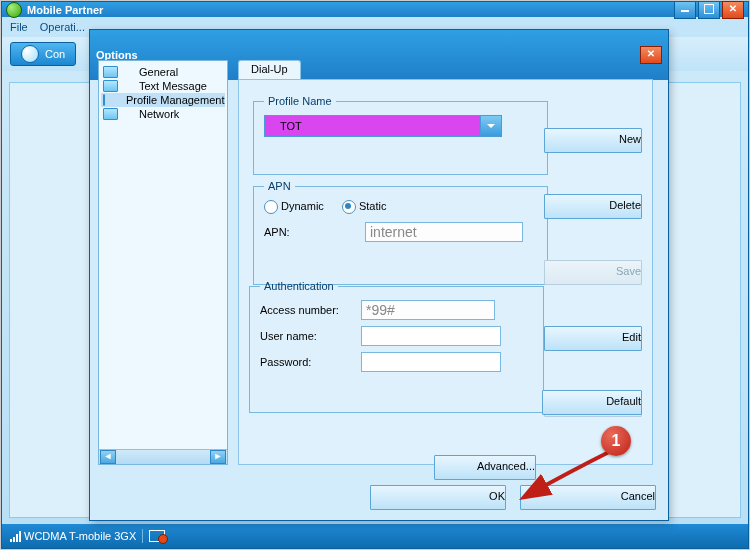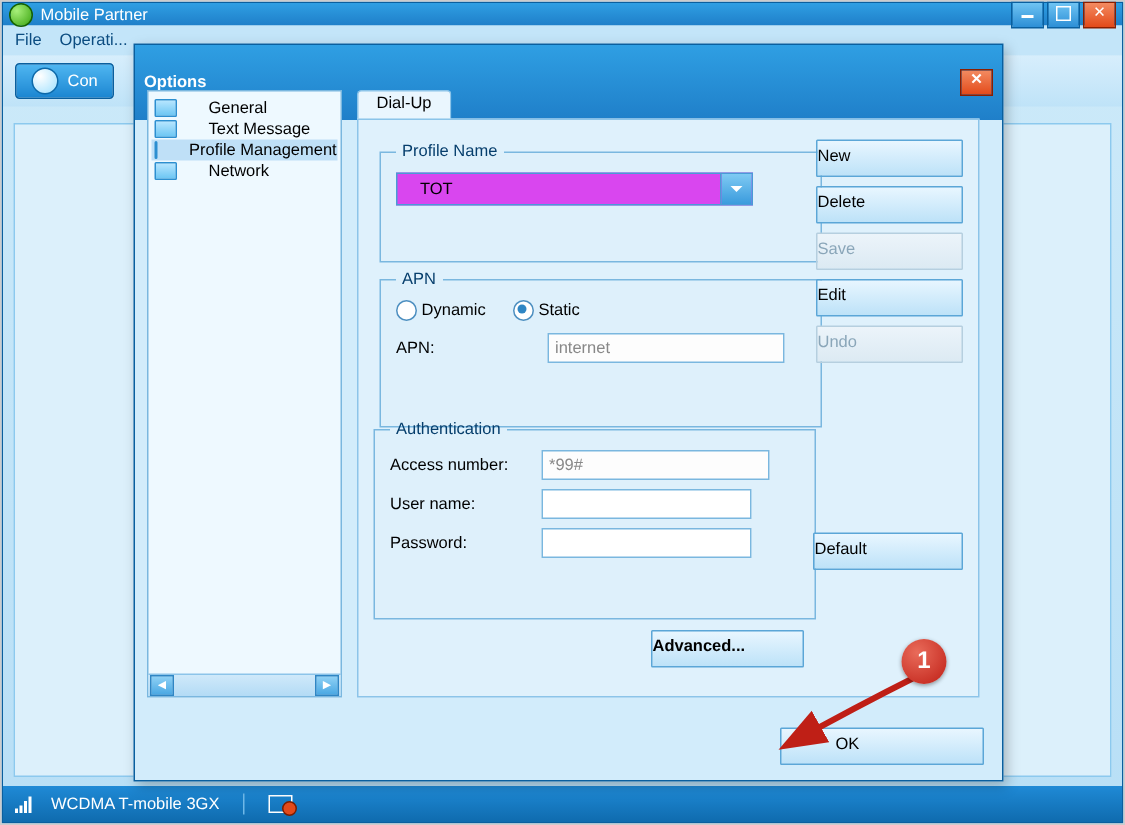--- a/index.html
+++ b/index.html
@@ -1,33 +1,33 @@
 <!DOCTYPE html>
 <html><head>
 <meta charset="utf-8">
 <style>
 html,body{margin:0;padding:0;font-family:Tahoma,Arial,sans-serif;font-size:11px;color:#000;background:#fff;}
 .screen{width:750px;height:550px;position:relative;overflow:hidden;border:1px solid #ccc;box-sizing:border-box;}
 
 
 .main-window{position:absolute;left:0;top:0;width:748px;height:548px;background:linear-gradient(#cdeaf9,#b8dff6);border:1px solid #0a5f9e;box-sizing:border-box;}
-.main-titlebar{height:15px;background:linear-gradient(#2f9fe3,#1f7fc9);display:flex;align-items:center;color:#fff;font-weight:normal;padding:0 4px;gap:5px;}
+.main-titlebar{height:15px;background:linear-gradient(#2f9fe3,#1f7fc9);display:flex;align-items:center;color:#fff;font-weight:bold;padding:0 4px;gap:5px;}
 .main-titlebar .app-icon{width:14px;height:14px;border-radius:50%;background:radial-gradient(circle at 30% 30%,#a7f07a,#3aa30f);border:1px solid #156100;}
 .main-titlebar .title-text{flex:1;}
 .wbtns{display:flex;gap:2px;}
 .wbtn{width:20px;height:16px;border:1px solid #0a5f9e;background:linear-gradient(#6fc4f3,#2d8fd6);color:#fff;font-size:10px;line-height:14px;text-align:center;}
 .wbtn.close{background:linear-gradient(#f38b61,#e34a1a);border-color:#8b1e00;}
 .min-glyph{display:inline-block;width:8px;height:2px;background:#fff;margin-top:8px;}
 .max-glyph{display:inline-block;width:8px;height:8px;border:1px solid #fff;margin-top:2px;}
 .main-menubar{height:20px;background:#c3e5f9;display:flex;align-items:center;gap:12px;padding:0 8px;color:#0b4c80;}
 .main-toolbar{height:34px;background:linear-gradient(#d7eefc,#bfe3f8);display:flex;align-items:center;padding:0 8px;}
 .connect-btn{display:flex;align-items:center;gap:6px;background:linear-gradient(#4fb6f1,#1c86d1);border:1px solid #0a5f9e;border-radius:3px;color:#fff;padding:4px 10px;height:24px;box-sizing:border-box;}
 .connect-icon{width:16px;height:16px;border-radius:50%;background:radial-gradient(circle at 30% 30%,#fff,#9fe0ff);border:1px solid #0d69a9;}
 .main-body{position:absolute;left:7px;right:7px;top:80px;bottom:30px;background:#dcf0fb;border:1px solid #8cc9ee;}
-.statusbar{position:absolute;left:0;right:0;bottom:0;height:24px;background:linear-gradient(#1f8ad6,#0f6bae);color:#fff;display:flex;align-items:center;padding:0 8px;gap:10px;}
+.statusbar{position:absolute;left:0;right:0;bottom:0;height:24px;background:linear-gradient(#1f8ad6,#0f6bae);color:#fff;display:flex;align-items:center;padding:0 8px;}
 .signal-icon{display:inline-block;width:14px;height:12px;position:relative;}
 .signal-icon i{position:absolute;bottom:0;width:2px;background:#fff;}
 .signal-icon i:nth-child(1){left:0;height:3px;}
 .signal-icon i:nth-child(2){left:3px;height:5px;}
 .signal-icon i:nth-child(3){left:6px;height:8px;}
 .signal-icon i:nth-child(4){left:9px;height:11px;}
 .status-sep{width:1px;height:14px;background:#6fb8e8;margin:0 6px;}
 .net-icon{width:14px;height:10px;border:1px solid #fff;position:relative;}
 .net-icon::after{content:"";position:absolute;right:-4px;bottom:-3px;width:8px;height:8px;border-radius:50%;background:#e34a1a;border:1px solid #7a1d00;font-size:7px;color:#fff;}
 
@@ -44,34 +44,34 @@
 .hscroll .arrow{width:14px;height:12px;background:linear-gradient(#8fd1f5,#4aa8e3);border:1px solid #2f86c4;color:#fff;font-size:9px;text-align:center;line-height:10px;}
 .tabstrip{position:absolute;left:140px;top:0;width:280px;height:20px;}
 .tab{display:inline-block;height:18px;padding:2px 12px 0;border:1px solid #8cc4e9;border-bottom:none;background:#dff1fc;border-radius:3px 3px 0 0;}
 .tab.active{background:#eaf6fe;}
 .tab-page{position:absolute;left:140px;top:19px;width:415px;height:386px;border:1px solid #8cc4e9;background:#dff1fc;box-sizing:border-box;}
 fieldset.group{position:absolute;border:1px solid #7ab7df;background:#def0fb;padding:8px 10px 10px;}
 fieldset.group legend{color:#063e6c;padding:0 4px;}
 .group.profile{left:12px;top:15px;width:273px;height:60px;}
 .group.apn{left:12px;top:100px;width:273px;height:85px;}
 .group.auth{left:8px;top:200px;width:273px;height:113px;}
-.text-input{height:20px;border:1px solid #7ab7df;background:#fff;padding:0 4px;box-sizing:border-box;font-family:inherit;font-size:11px;}
+.text-input{height:20px;border:1px solid #7ab7df;background:#fff;padding:0 4px;box-sizing:border-box;font-family:inherit;font-size:14px;}
 .text-input.disabled{color:#888;background:#fdfdfd;}
 .combo{position:relative;width:238px;height:22px;border:1px solid #4a9bd6;background:#d946ef;display:flex;align-items:center;padding-left:15px;box-sizing:border-box;}
 .combo-arrow{position:absolute;right:0;top:0;width:20px;height:20px;background:linear-gradient(#7fcaf3,#3a9bdd);border-left:1px solid #4a9bd6;display:flex;align-items:center;justify-content:center;}
 .combo-arrow::after{content:"";border:4px solid transparent;border-top-color:#fff;margin-top:3px;}
 .radio-row{display:flex;gap:18px;margin-bottom:8px;}
 .radio{width:12px;height:12px;border:1px solid #4d8fc0;border-radius:50%;display:inline-block;vertical-align:middle;background:#fff;position:relative;}
 .radio.checked::after{content:"";position:absolute;left:2px;top:2px;width:6px;height:6px;border-radius:50%;background:#2f86c4;}
 .field-row{display:flex;align-items:center;gap:6px;margin-bottom:6px;}
 .field-row label{width:95px;}
 .sidebtns{position:absolute;right:10px;top:13px;width:98px;display:flex;flex-direction:column;gap:6px;}
-.btn{height:23px;border:1px solid #5ba6d7;background:linear-gradient(#e8f6ff,#bde2f8);text-align:left;line-height:21px;border-radius:1px;}
+.btn{height:23px;border:1px solid #5ba6d7;background:linear-gradient(#e8f6ff,#bde2f8);text-align:right;line-height:21px;border-radius:1px;margin-top:35px;}
 .btn.disabled{color:#8aa6b9;background:linear-gradient(#ecf4fa,#dceaf3);border-color:#b6cfdf;}
-.btn.advanced{position:absolute;left:195px;top:340px;width:100px;font-weight:bold;}
+.btn.advanced{position:absolute;left:195px;top:340px;width:100px;}
 .default-btn{position:absolute;right:10px;top:275px;width:98px;}
 .dlg-footer{position:absolute;right:12px;bottom:10px;display:flex;gap:14px;}
 .dlg-footer .btn{width:98px;padding-left:36px;}
 
 
 .callout{position:absolute;width:30px;height:30px;border-radius:50%;background:radial-gradient(circle at 35% 30%,#e96b5a,#bf1f16);color:#fff;font-weight:bold;font-size:16px;display:flex;align-items:center;justify-content:center;box-shadow:0 1px 3px rgba(0,0,0,.4);}
 .arrow-svg{position:absolute;pointer-events:none;}
 </style>
 </head>
 <body>
@@ -173,21 +173,21 @@
         <div class="field-row">
           <label>APN:</label>
           <input class="text-input disabled" style="width: 158px;" readonly="" value="internet">
         </div>
       </fieldset>
 
       <fieldset class="group auth">
         <legend>Authentication</legend>
         <div class="field-row">
           <label>Access number:</label>
-          <input class="text-input disabled" style="width: 152px;" readonly="" value="*99#">
+          <input class="text-input disabled" style="width: 134px;" readonly="" value="*99#">
         </div>
         <div class="field-row">
           <label>User name:</label>
           <input class="text-input" style="width: 140px;" value="">
         </div>
         <div class="field-row">
           <label>Password:</label>
           <input class="text-input" type="password" style="width: 140px;" value="">
         </div>
       </fieldset>
@@ -199,20 +199,21 @@
         <div class="btn">Edit</div>
         <div class="btn disabled">Undo</div>
       </div>
       <div class="btn default-btn">Default</div>
       <div class="btn advanced">Advanced...</div>
     </div>
   </div>
 
   <div class="dlg-footer">
     <div class="btn">OK</div>
+    <div class="btn">Cancel</div>
   </div>
 </div>
 
 <svg class="arrow-svg" style="left:510px;top:440px;width:120px;height:70px">
   <defs>
         <marker id="ah" markerWidth="10" markerHeight="10" refX="6" refY="3" orient="auto">
           <path d="M0,0 L0,6 L8,3 z" fill="#bf1f16"></path>
         </marker>
       </defs>
   <path d="M100,10 Q60,30 15,55" stroke="#bf1f16" stroke-width="4" fill="none" marker-end="url(#ah)"></path>

